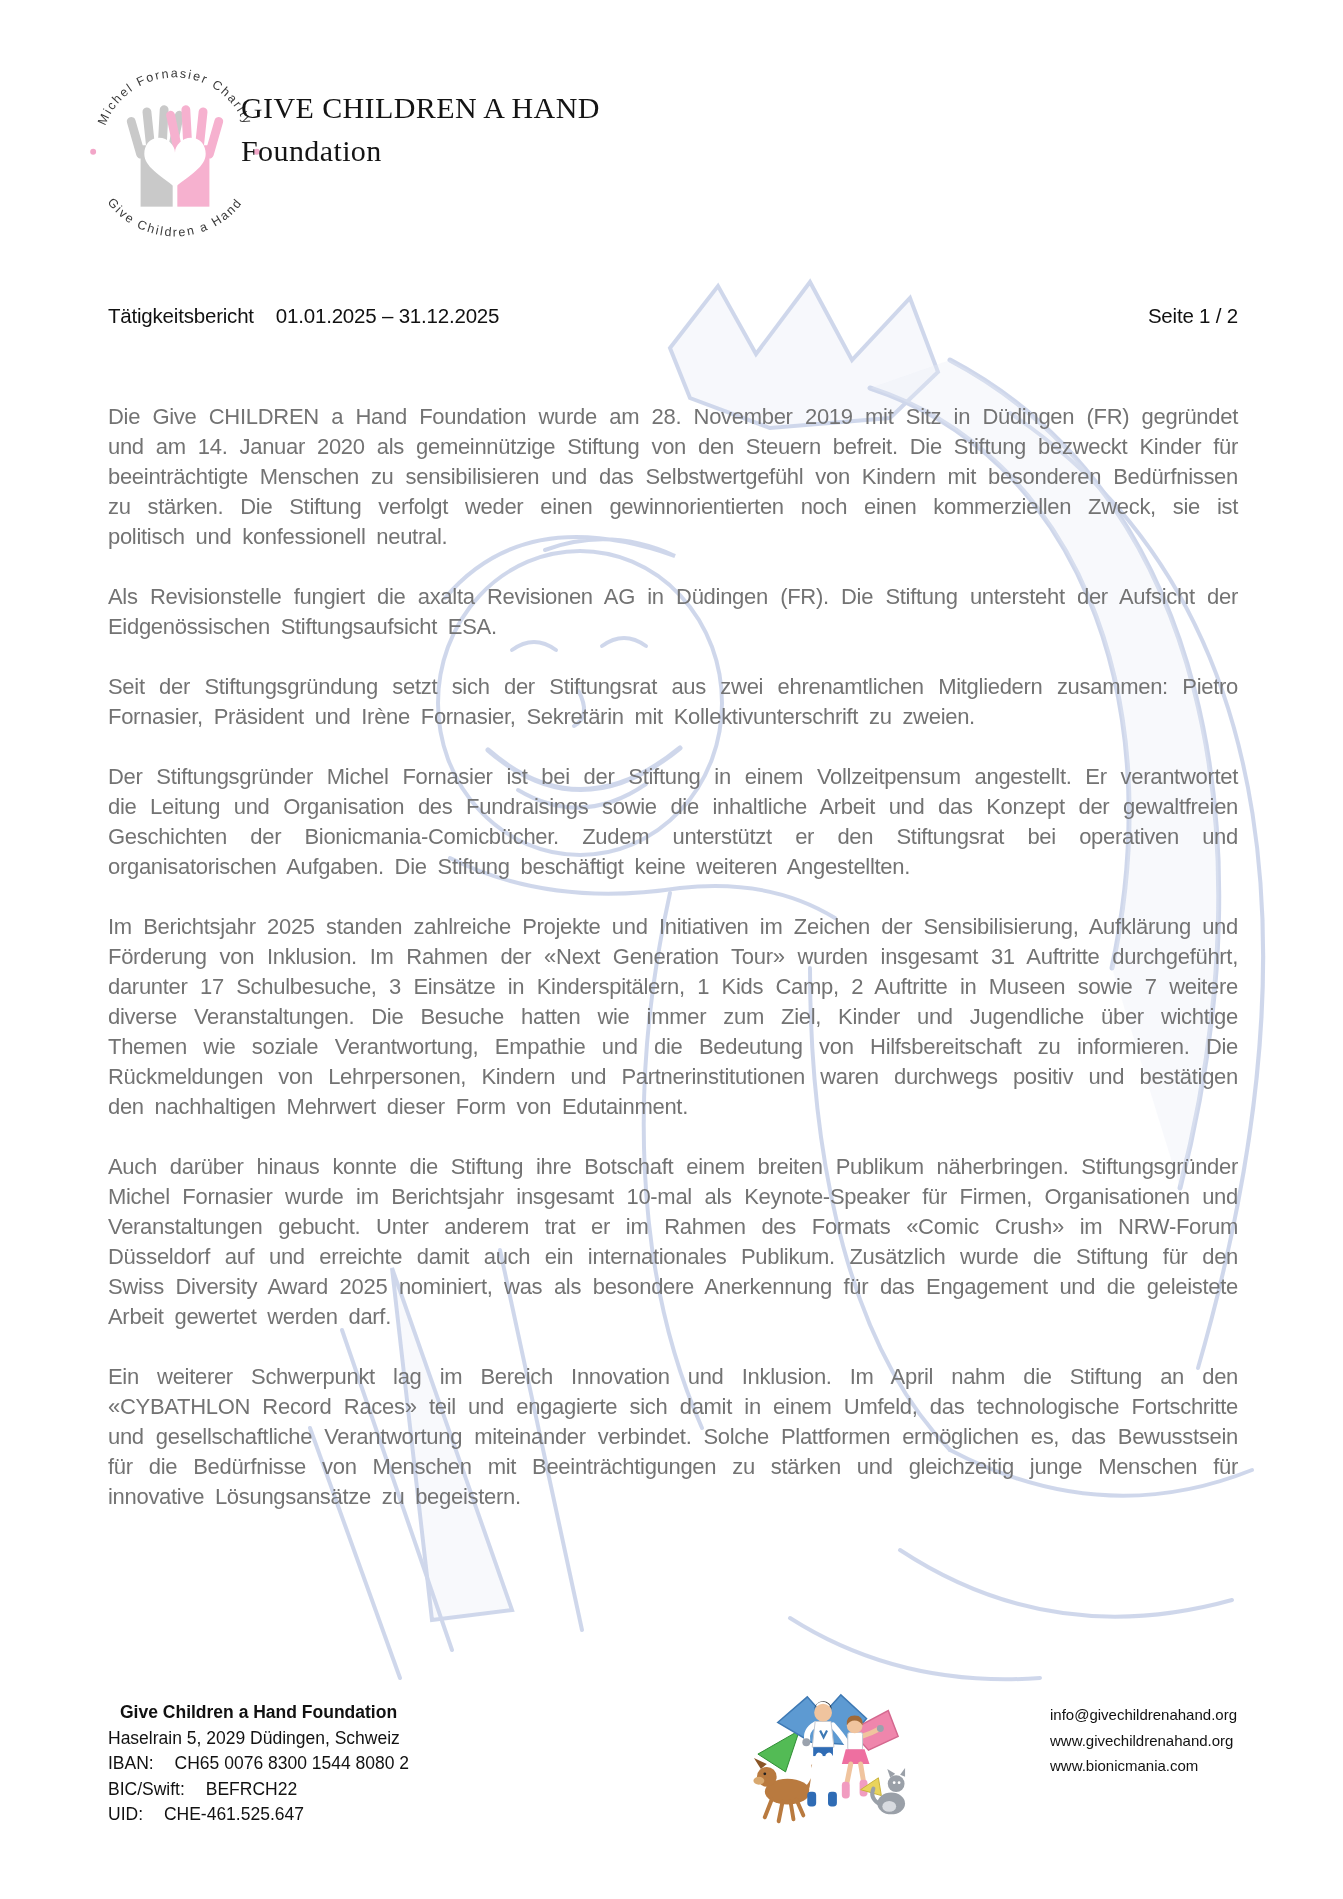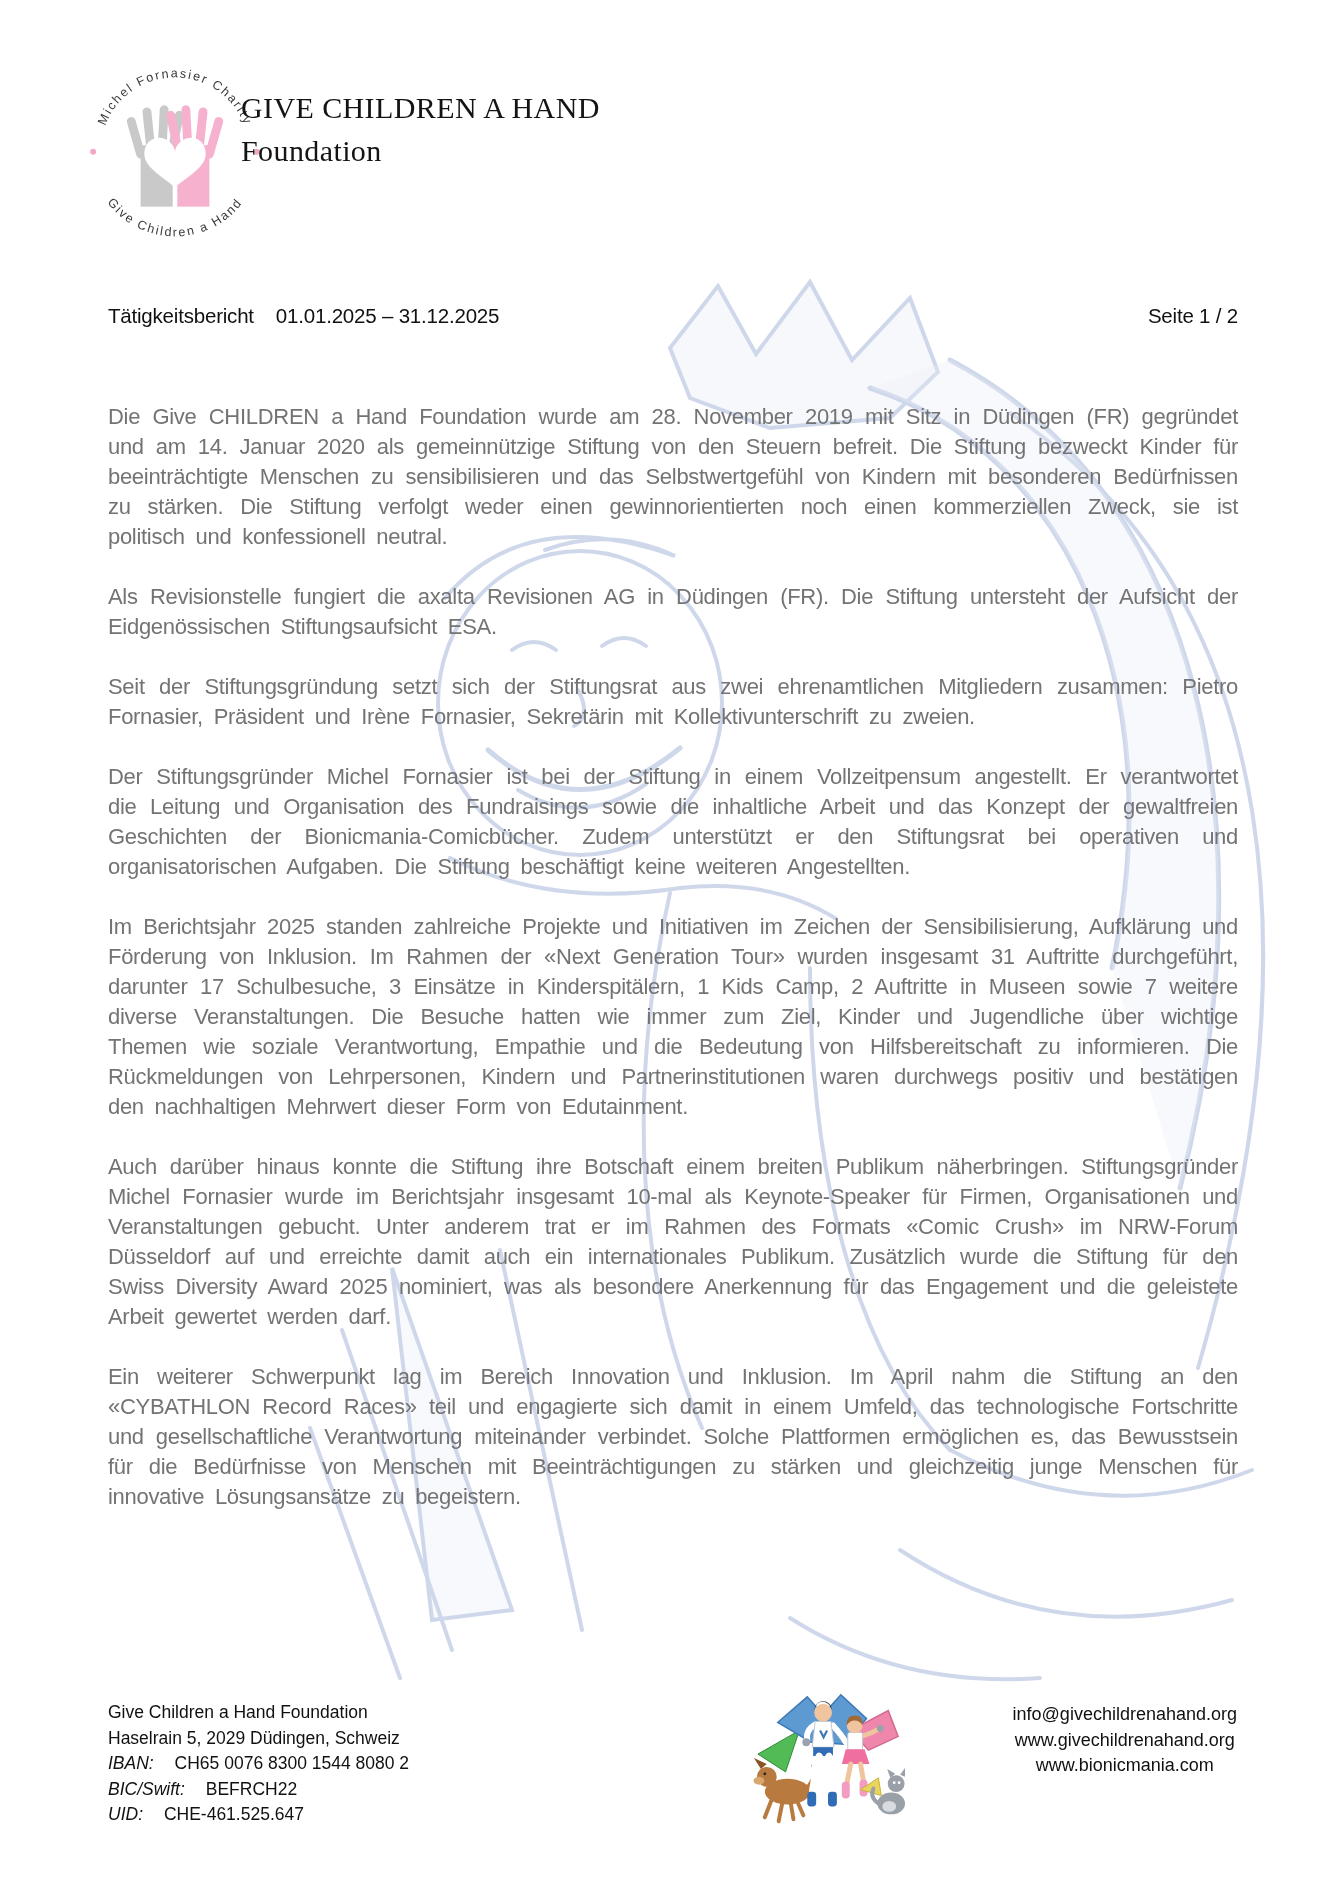--- a/index.html
+++ b/index.html
@@ -24,24 +24,24 @@
   .content{
     position:absolute;left:108px;top:402px;width:1130px;z-index:2;
     font-size:22px;line-height:30px;text-align:justify;
     letter-spacing:-.3px;word-spacing:5px;color:#737373;
   }
   .content p{margin:0 0 30px 0;}
   
   .watermark{position:absolute;left:250px;top:268px;width:1093px;height:1430px;z-index:1;opacity:.62;}
   
   .footer-left{position:absolute;left:108px;top:1700px;z-index:2;font-size:17.5px;line-height:25.5px;}
-  .footer-left .org{font-weight:400;}
-  .footer-left .bank-label{display:inline-block;font-style:italic;}
+  .footer-left .org{font-weight:700;margin-left:12px;}
+  .footer-left .bank-label{display:inline-block;}
   .footer-left .bank-value{display:inline-block;margin-left:16px;}
-  .footer-right{position:absolute;right:106px;top:1702px;z-index:2;text-align:center;font-size:18px;line-height:25.5px;}
+  .footer-right{position:absolute;right:106px;top:1702px;z-index:2;text-align:left;font-size:15px;line-height:25.5px;}
   .chars{position:absolute;left:750px;top:1692px;width:158px;height:140px;z-index:2;}
 </style>
 </head>
 <body>
 
 <div class="page">
 
   <svg class="watermark" viewBox="0 0 1093 1430" aria-hidden="true">
     <g fill="none" stroke="#b3c0e0" stroke-width="4" stroke-linecap="round">
 

